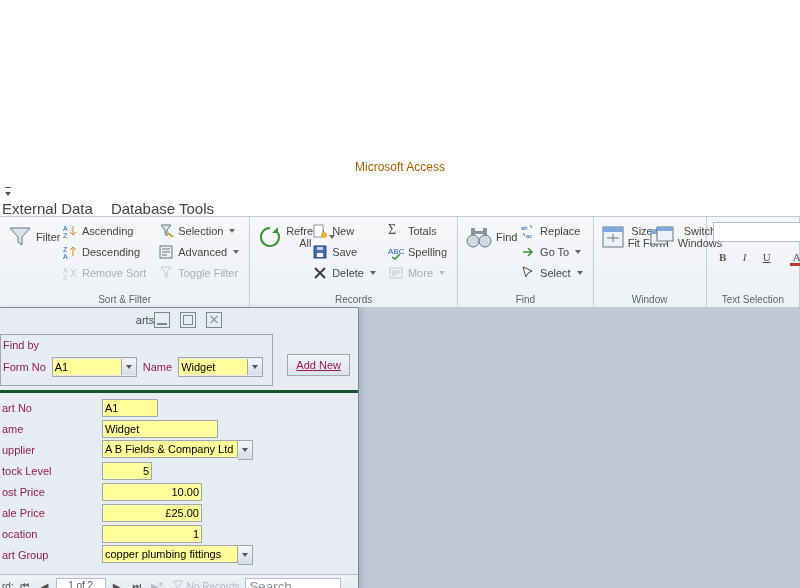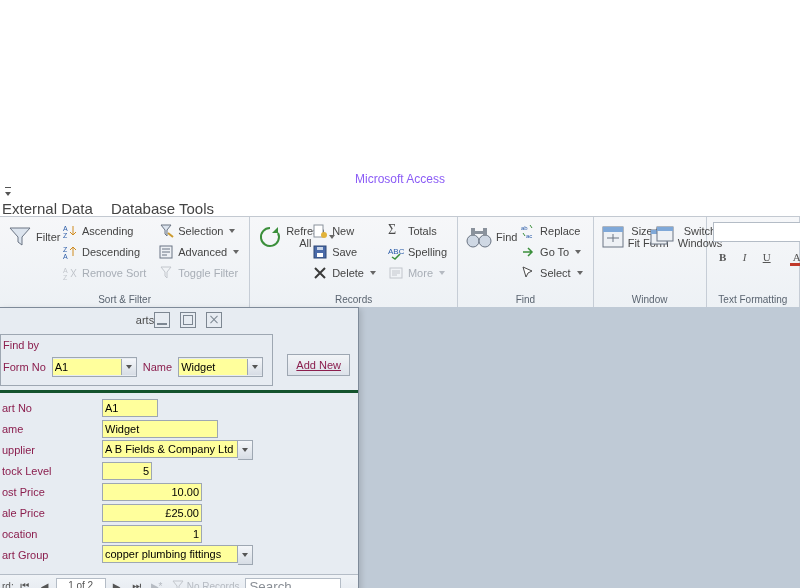--- a/index.html
+++ b/index.html
@@ -1,16 +1,16 @@
 <!DOCTYPE html>
 <html><head>
 <meta charset="utf-8">
 <style>
   html,body{margin:0;padding:0;font-family:"Segoe UI",Tahoma,sans-serif;font-size:11px;color:#444;background:#fff;width:800px;height:588px;overflow:hidden}
-  .app-title{position:absolute;left:0;right:0;top:172px;text-align:center;font-size:12px;color:#8b5cf6}
+  .app-title{position:absolute;left:0;right:0;top:160px;text-align:center;font-size:12px;color:#a16207}
   .qat{position:absolute;left:0;top:180px;height:20px;display:flex;align-items:center;gap:4px;padding-left:4px}
   .qat .dropdown{width:8px;height:14px;border:none;background:none;position:relative}
   .qat .dropdown::after{content:"";position:absolute;left:1px;top:9px;border-left:3px solid transparent;border-right:3px solid transparent;border-top:4px solid #555}
   .qat .dropdown::before{content:"";position:absolute;left:1px;top:4px;width:6px;height:1px;background:#555}
   .tabs{position:absolute;left:0;top:200px;display:flex;gap:18px;font-size:15px;color:#444;padding-left:2px}
   .tabs span{cursor:default}
   .ribbon{position:absolute;left:0;right:0;top:216px;height:90px;background:linear-gradient(#f6f7f9,#edf1f5);border-top:1px solid #c3c9d1;border-bottom:1px solid #b8bfc8;display:flex}
   .group{border-right:1px solid #c6cdd6;padding:2px 6px 0 6px;display:flex;flex-direction:column;min-width:40px}
   .group-body{flex:1;display:flex;align-items:flex-start;gap:4px}
   .group-label{text-align:center;font-size:10px;color:#5a6470;padding:1px 0 2px}
@@ -301,21 +301,21 @@
             <span style="font-family:serif">A</span>
             <span style="position:absolute;left:3px;right:3px;bottom:1px;height:3px;background:#c0392b"></span>
           </span>
 
         <span style="width:8px"></span>
 
         <span style="width:6px"></span>
 
       </div>
     </div>
-    <div class="group-label">Text Formatting</div>
+    <div class="group-label">Text Selection</div>
   </div>
 </div>
 
 <div class="workspace">
   <div class="form">
     <div class="form-title">
       <span>arts</span>
       <span class="tb-icons">
         <span class="min"></span>
         <span class="max"></span>

